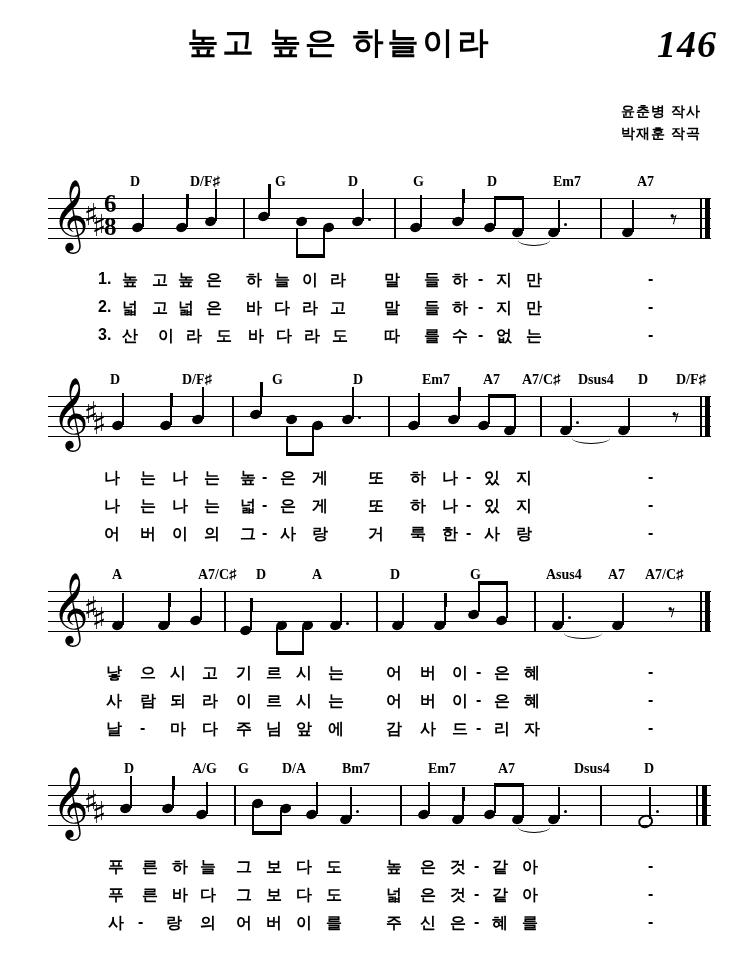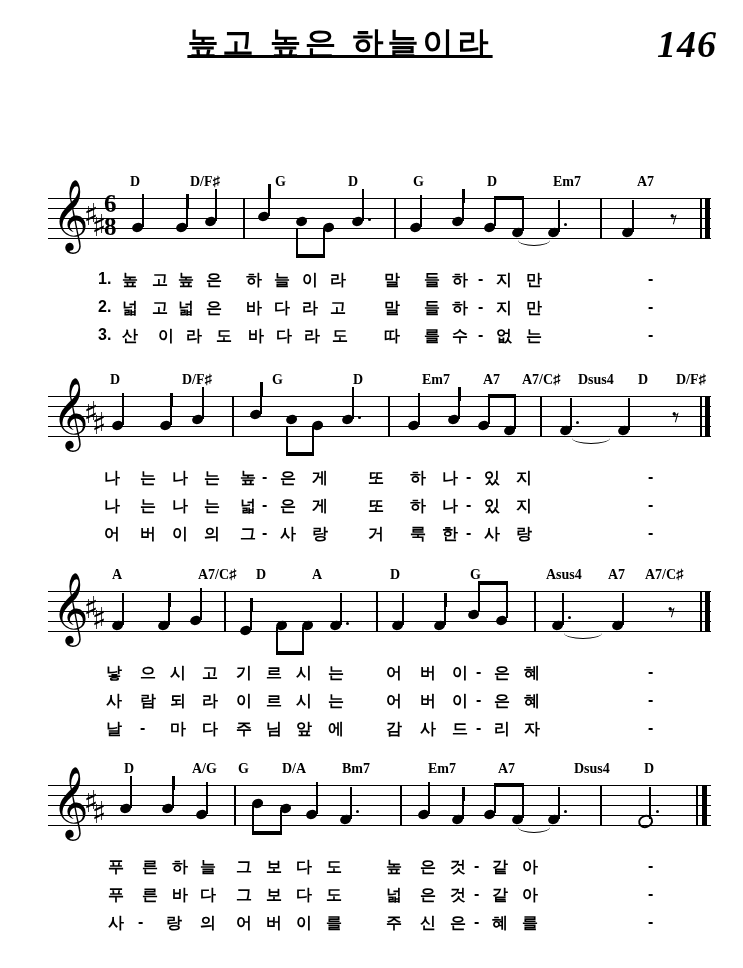--- a/index.html
+++ b/index.html
@@ -4,21 +4,20 @@
 <style>
   html,body{margin:0;padding:0;background:#ffffff;}
   body{width:743px;height:968px;position:relative;font-family:"Liberation Serif",serif;color:#000;overflow:hidden;}
   .page{position:relative;width:743px;height:968px;}
 
   
   .title{
     position:absolute;left:0;top:22px;width:680px;text-align:center;
     font-family:"Liberation Sans",sans-serif;font-weight:bold;font-size:31px;
     letter-spacing:4px;
-    text-decoration:underline;
   }
   .hymn-number{
     position:absolute;right:26px;top:22px;
     font-family:"Liberation Serif",serif;font-style:italic;font-weight:bold;
     font-size:38px;letter-spacing:1px;
   }
   .credits{
     position:absolute;right:42px;top:100px;text-align:right;
     font-family:"Liberation Sans",sans-serif;font-weight:bold;font-size:14px;
     line-height:22px;letter-spacing:1px;
@@ -73,20 +72,24 @@
     white-space:nowrap;
   }
 </style>
 </head>
 <body>
 
 <div class="page">
 
   <div class="title">높고 높은 하늘이라</div>
   <div class="hymn-number">146</div>
+  <div class="credits">
+    <div>윤춘병 작사</div>
+    <div>박재훈 작곡</div>
+  </div>
 
   <div class="system" style="top:170px;">
     <div class="staff-area">
       <div class="staff">
         <div class="ln"></div>
           <div class="ln"></div>
           <div class="ln"></div>
           <div class="ln"></div>
           <div class="ln"></div>
       </div>

